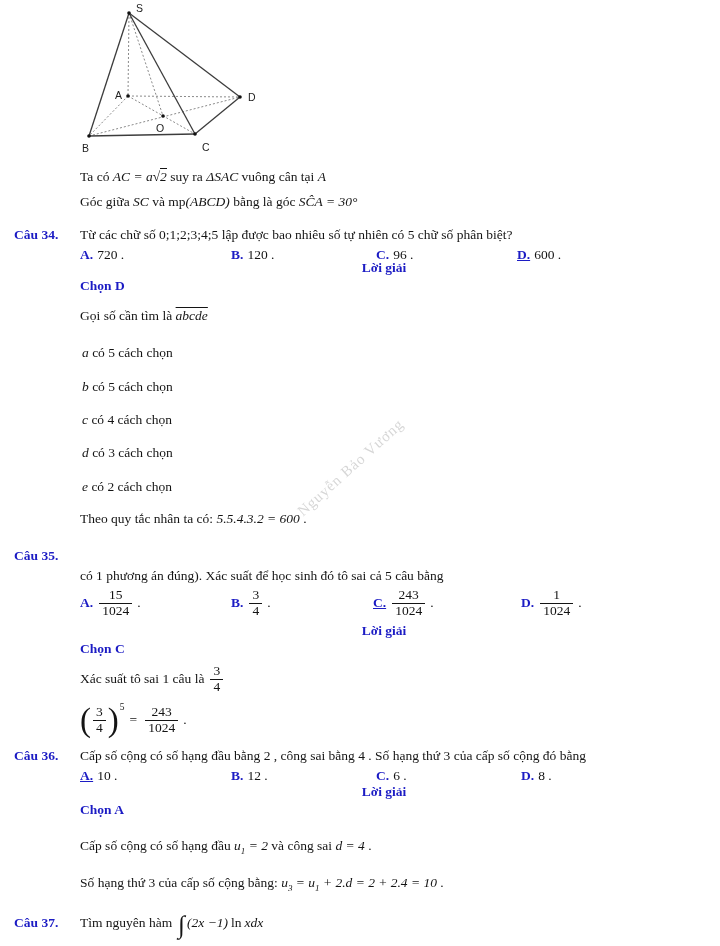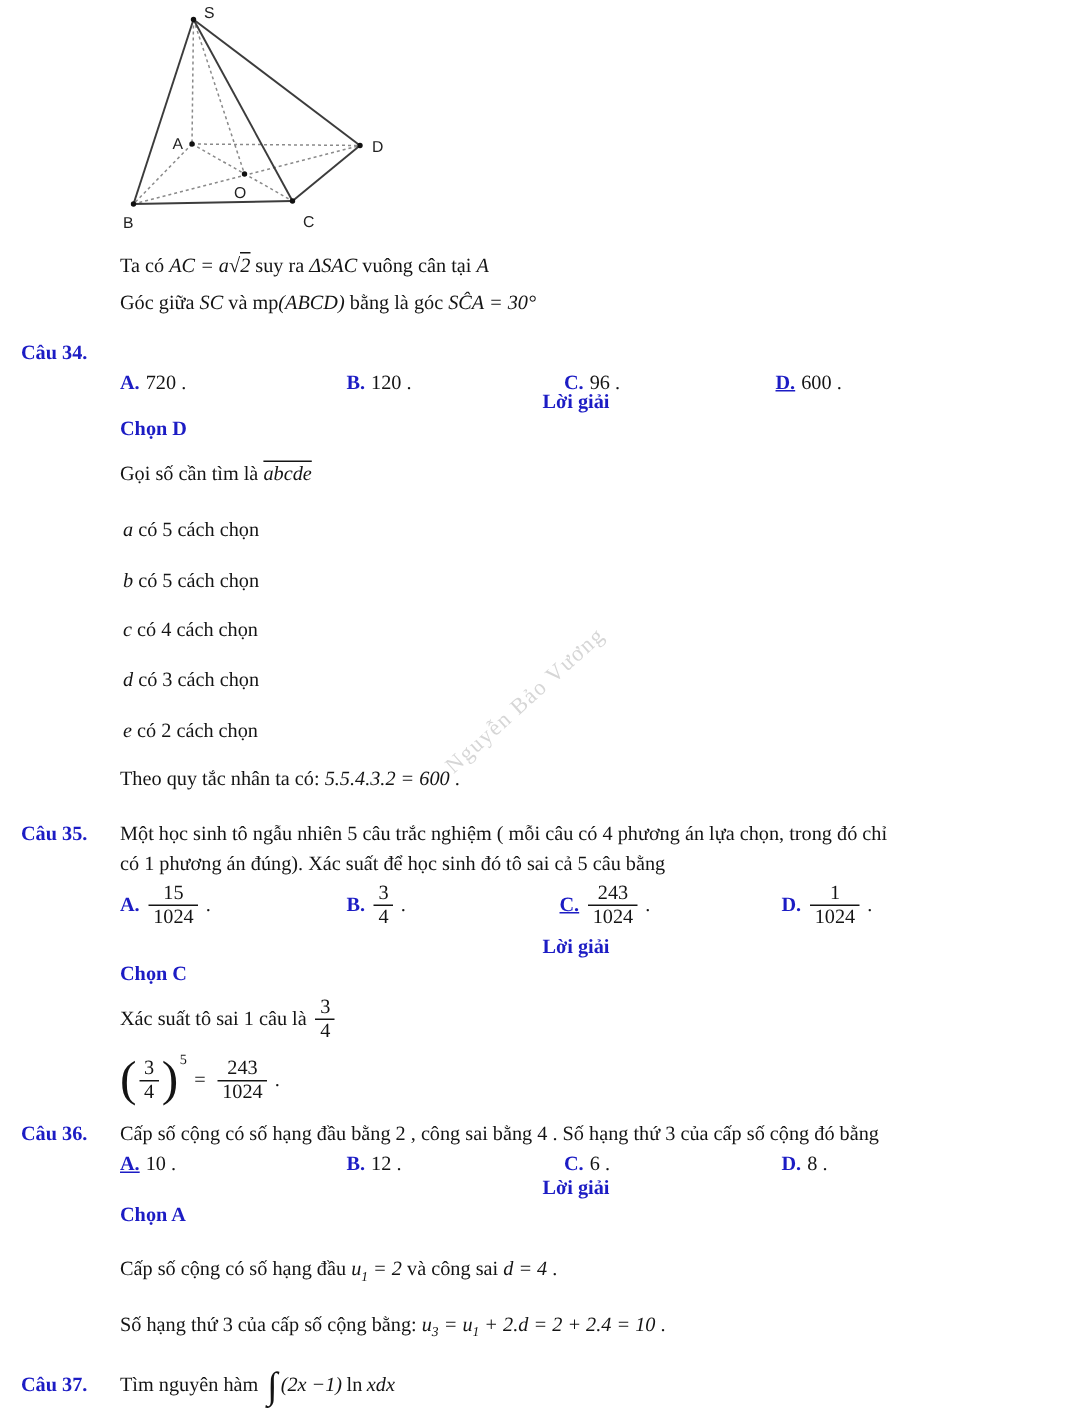--- a/index.html
+++ b/index.html
@@ -77,20 +77,21 @@
   </svg>
 
   <div class="abs line" style="left:80px;top:167px">
     <span>Ta có </span><span class="m">AC = a</span><span class="m">√</span><span class="m sqrtbar">2</span><span> suy ra </span><span class="m">ΔSAC</span><span> vuông cân tại </span><span class="m">A</span>
   </div>
   <div class="abs line" style="left:80px;top:192px">
     <span>Góc giữa </span><span class="m">SC</span><span> và mp</span><span class="m">(ABCD)</span><span> bằng là góc </span><span class="m">SĈA = 30°</span>
   </div>
 
   <div class="abs line" style="left:14px;top:225px"><span class="qlabel">Câu 34.</span></div>
+  <div class="abs wrapline" style="left:80px;top:225px;width:618px">Từ các chữ số 0;1;2;3;4;5 lập được bao nhiêu số tự nhiên có 5 chữ số phân biệt?</div>
   <div>
     <div class="abs line" style="left:80px;top:245px"><span class="opt-letter">A.</span><span>720 .</span></div>
     <div class="abs line" style="left:231px;top:245px"><span class="opt-letter">B.</span><span>120 .</span></div>
     <div class="abs line" style="left:376px;top:245px"><span class="opt-letter">C.</span><span>96 .</span></div>
     <div class="abs line" style="left:517px;top:245px"><span class="opt-letter ul">D.</span><span>600 .</span></div>
   </div>
   <div class="abs loigiai" style="left:80px;top:259px">Lời giải</div>
   <div class="abs chon" style="left:80px;top:277px">Chọn D</div>
 
   <div class="abs line" style="left:80px;top:306px">
@@ -100,21 +101,21 @@
   <div class="abs line" style="left:82px;top:377px"><span class="m">b</span><span> có 5 cách chọn</span></div>
   <div class="abs line" style="left:82px;top:410px"><span class="m">c</span><span> có 4 cách chọn</span></div>
   <div class="abs line" style="left:82px;top:443px"><span class="m">d</span><span> có 3 cách chọn</span></div>
   <div class="abs line" style="left:82px;top:477px"><span class="m">e</span><span> có 2 cách chọn</span></div>
   <div class="abs line" style="left:80px;top:509px">
     <span>Theo quy tắc nhân ta có: </span><span class="m">5.5.4.3.2 = 600</span><span> .</span>
   </div>
 
   <div class="abs line" style="left:14px;top:546px"><span class="qlabel">Câu 35.</span></div>
   <div class="abs wrapline" style="left:80px;top:546px;width:620px">
-    <span>Một học sinh tô ngẫu nhiên 5 câu trắc nghiệm ( mỗi câu có 4 phương án lựa chọn, trong đó chỉ</span><br>
+    <br>
     <span>có 1 phương án đúng). Xác suất để học sinh đó tô sai cả 5 câu bằng</span>
   </div>
   <div>
     <div class="abs frow" style="left:80px;top:584px;height:38px">
       <span class="opt-letter">A.</span>
       <span class="frac">
           <span class="num">15</span>
           <span class="den">1024</span>
         </span>
       <span class="tail">.</span>

